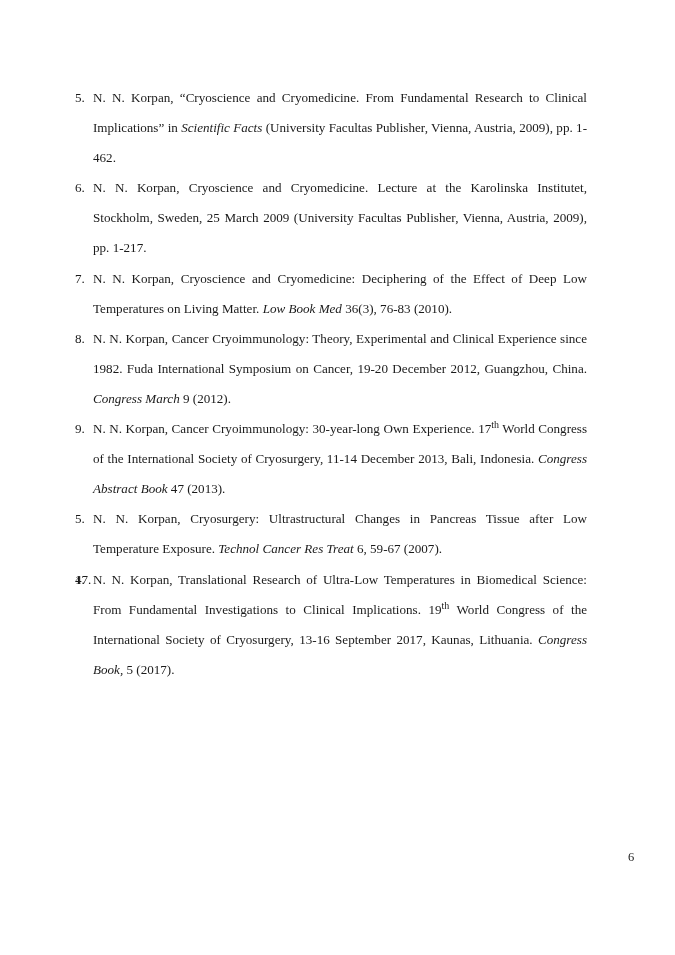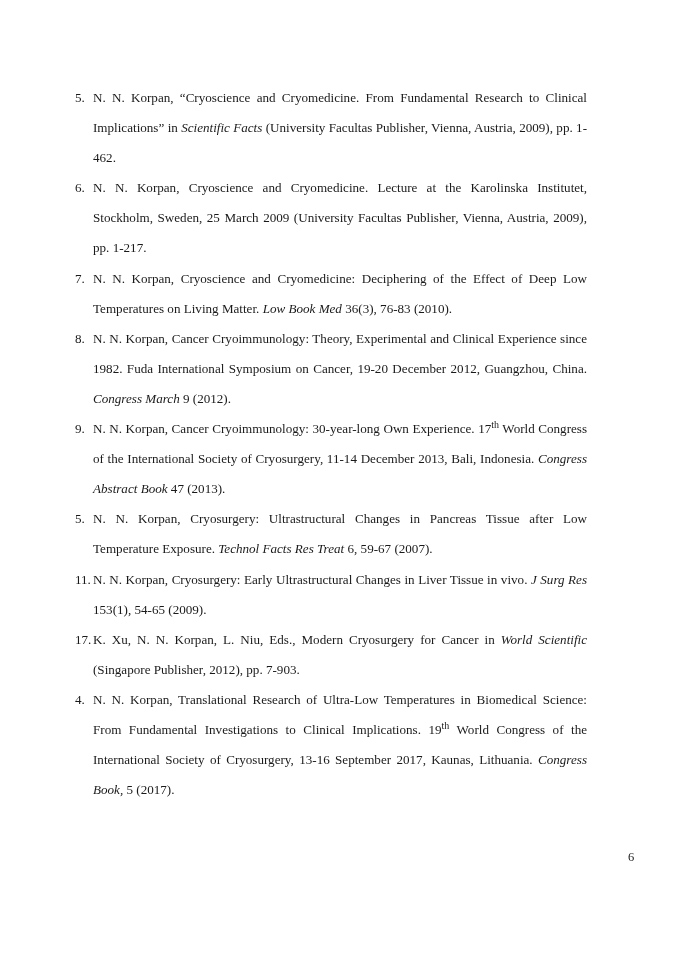--- a/index.html
+++ b/index.html
@@ -80,29 +80,24 @@
     <li class="ref-item">
       <span class="ref-num">8.</span>
       <span class="ref-text">N. N. Korpan, Cancer Cryoimmunology: Theory, Experimental and Clinical Experience since 1982. Fuda International Symposium on Cancer, 19-20 December 2012, Guangzhou, China. <i>Congress March</i> <b>9</b> (2012).</span>
     </li>
     <li class="ref-item">
       <span class="ref-num">9.</span>
       <span class="ref-text">N. N. Korpan, Cancer Cryoimmunology: 30-year-long Own Experience. 17<sup>th</sup> World Congress of the International Society of Cryosurgery, 11-14 December 2013, Bali, Indonesia. <i>Congress Abstract Book</i> <b>47</b> (2013).</span>
     </li>
     <li class="ref-item">
       <span class="ref-num">5.</span>
-      <span class="ref-text">N. N. Korpan, Cryosurgery: Ultrastructural Changes in Pancreas Tissue after Low Temperature Exposure. <i>Technol Facts Res Treat</i> <b>6</b>, 59-67 (2007).</span>
-    </li>
-    <li class="ref-item">
-      <span class="ref-num">11.</span>
-      <span class="ref-text">N. N. Korpan, Cryosurgery: Early Ultrastructural Changes in Liver Tissue in vivo. <i>J Surg Res</i> <b>153</b>(1), 54-65 (2009).</span>
+      <span class="ref-text">N. N. Korpan, Cryosurgery: Ultrastructural Changes in Pancreas Tissue after Low Temperature Exposure. <i>Technol Cancer Res Treat</i> <b>6</b>, 59-67 (2007).</span>
     </li>
     <li class="ref-item">
       <span class="ref-num">17.</span>
-      <span class="ref-text">K. Xu, N. N. Korpan, L. Niu, Eds., Modern Cryosurgery for Cancer in <i>World Scientific</i> (Singapore Publisher, 2012), pp. 7-903.</span>
     </li>
     <li class="ref-item">
       <span class="ref-num">4.</span>
       <span class="ref-text">N. N. Korpan, Translational Research of Ultra-Low Temperatures in Biomedical Science: From Fundamental Investigations to Clinical Implications. 19<sup>th</sup> World Congress of the International Society of Cryosurgery, 13-16 September 2017, Kaunas, Lithuania. <i>Congress Book,</i> 5 (2017).</span>
     </li>
   </ol>
 
   <div class="page-number">6</div>
 </div>
 

